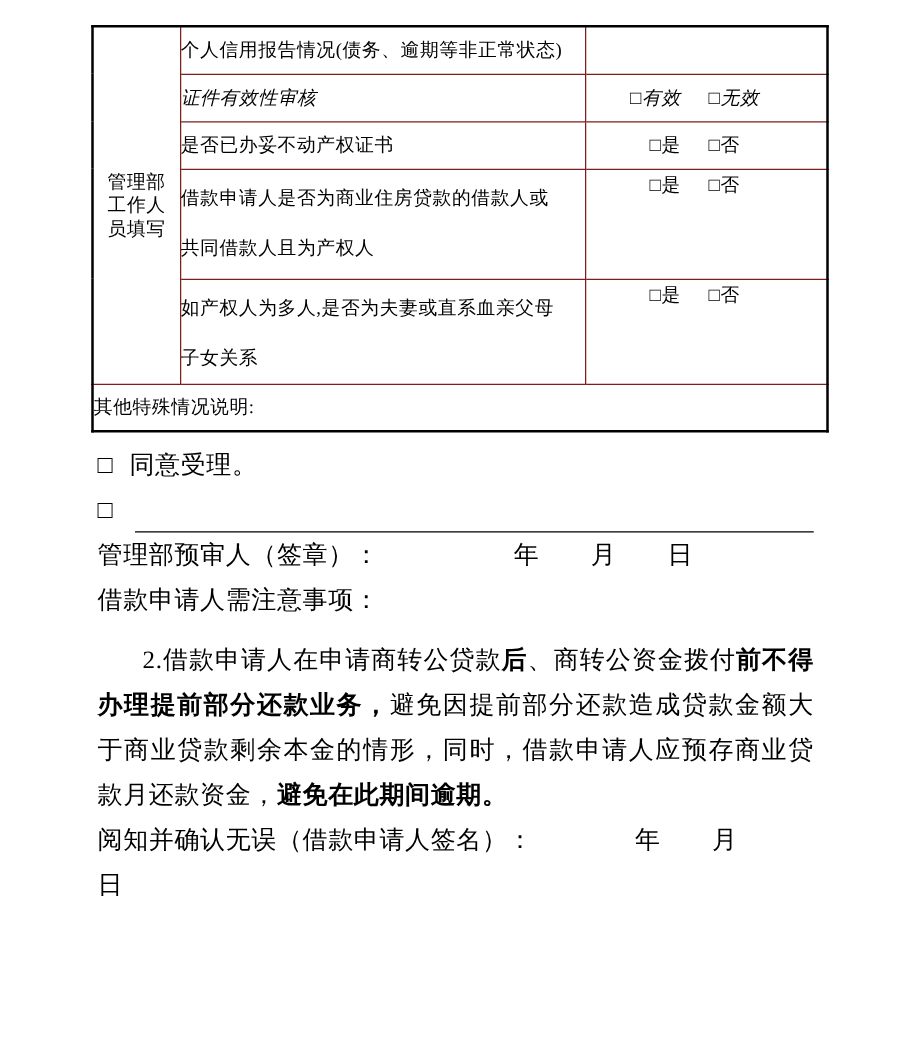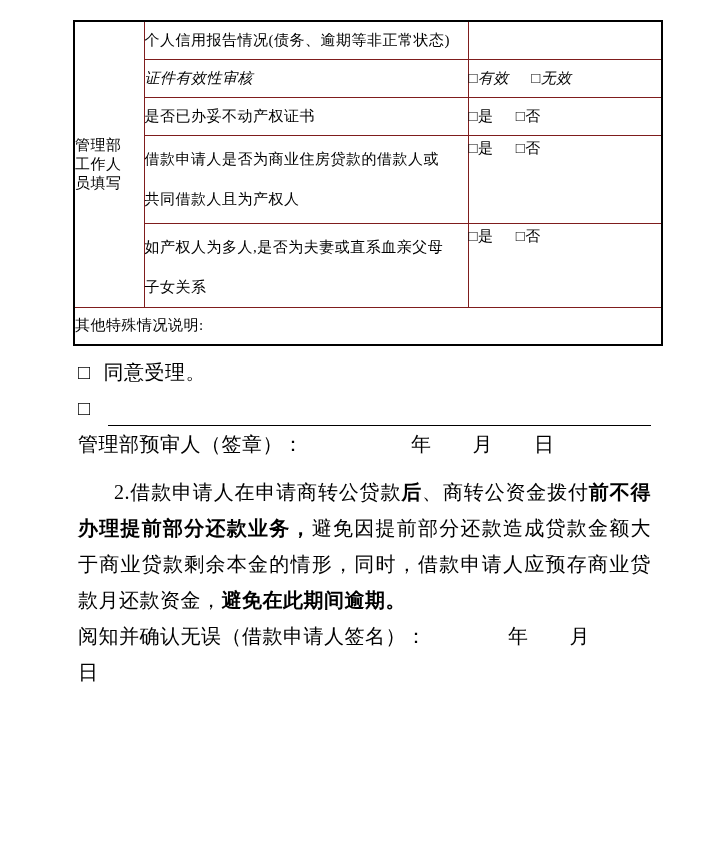--- a/index.html
+++ b/index.html
@@ -19,25 +19,25 @@
     table-layout: fixed;
     border: 2px solid #000;
   }
   table.form td {
     border: 1px solid #7f1d1d;
     font-size: 15px;
     letter-spacing: 0.5px;
     padding: 0;
   }
   td.staff-cell {
-    width: 70px; 
+    width: 70px; text-align: center;
     vertical-align: middle; line-height: 44px; margin-left: 23px;
   }
   td.label-cell { width: 324px; padding-left: 10px; padding-right: 2px; }
-  td.opt-cell  { width: 194px; padding-left: 10px; }
+  td.opt-cell  { width: 194px; padding-left: 10px; text-align: center; }
   tr.r1 { height: 38px; } tr.r2 { height: 38px; font-style: italic; } tr.r3 { height: 38px; }
   tr.r4 { height: 88px; } tr.r5 { height: 72px; } tr.r6 { height: 38px; }
   tr.r4 td, tr.r5 td { vertical-align: top; padding-top: 3px; }
   .cell-line { display: block; line-height: 40px; white-space: nowrap; }
   tr.r1 .cell-line, tr.r2 .cell-line, tr.r3 .cell-line { line-height: normal; }
   .opt { margin-right: 18px; white-space: nowrap; }
   td.footer-cell { height: 38px; vertical-align: middle; padding: 0 0 0 8px; }
 
   
   .content {
@@ -132,20 +132,21 @@
     <div class="dline">
       <span class="cb">□</span>
       <span class="blank"></span>
     </div>
 
     <div class="simple-line">
       <span>管理部预审人（签章）：</span>
       <span class="date-rev">年　　月　　日</span>
     </div>
 
+    <div class="simple-line">借款申请人需注意事项：</div>
 
 
     <p class="para para-2"><span>2.借款申请人在申请商转公贷款</span><b>后</b><span>、商转公资金拨付</span><b>前不得办理提前部分还款业务，</b><span>避免因提前部分还款造成贷款金额大于商业贷款剩余本金的情形，同时，借款申请人应预存商业贷款月还款资金，</span><b>避免在此期间逾期。</b></p>
 
     <div class="simple-line">
       <span>阅知并确认无误（借款申请人签名）：</span>
       <span class="date-ack">年　　月　　日</span>
     </div>
 
   </div>

